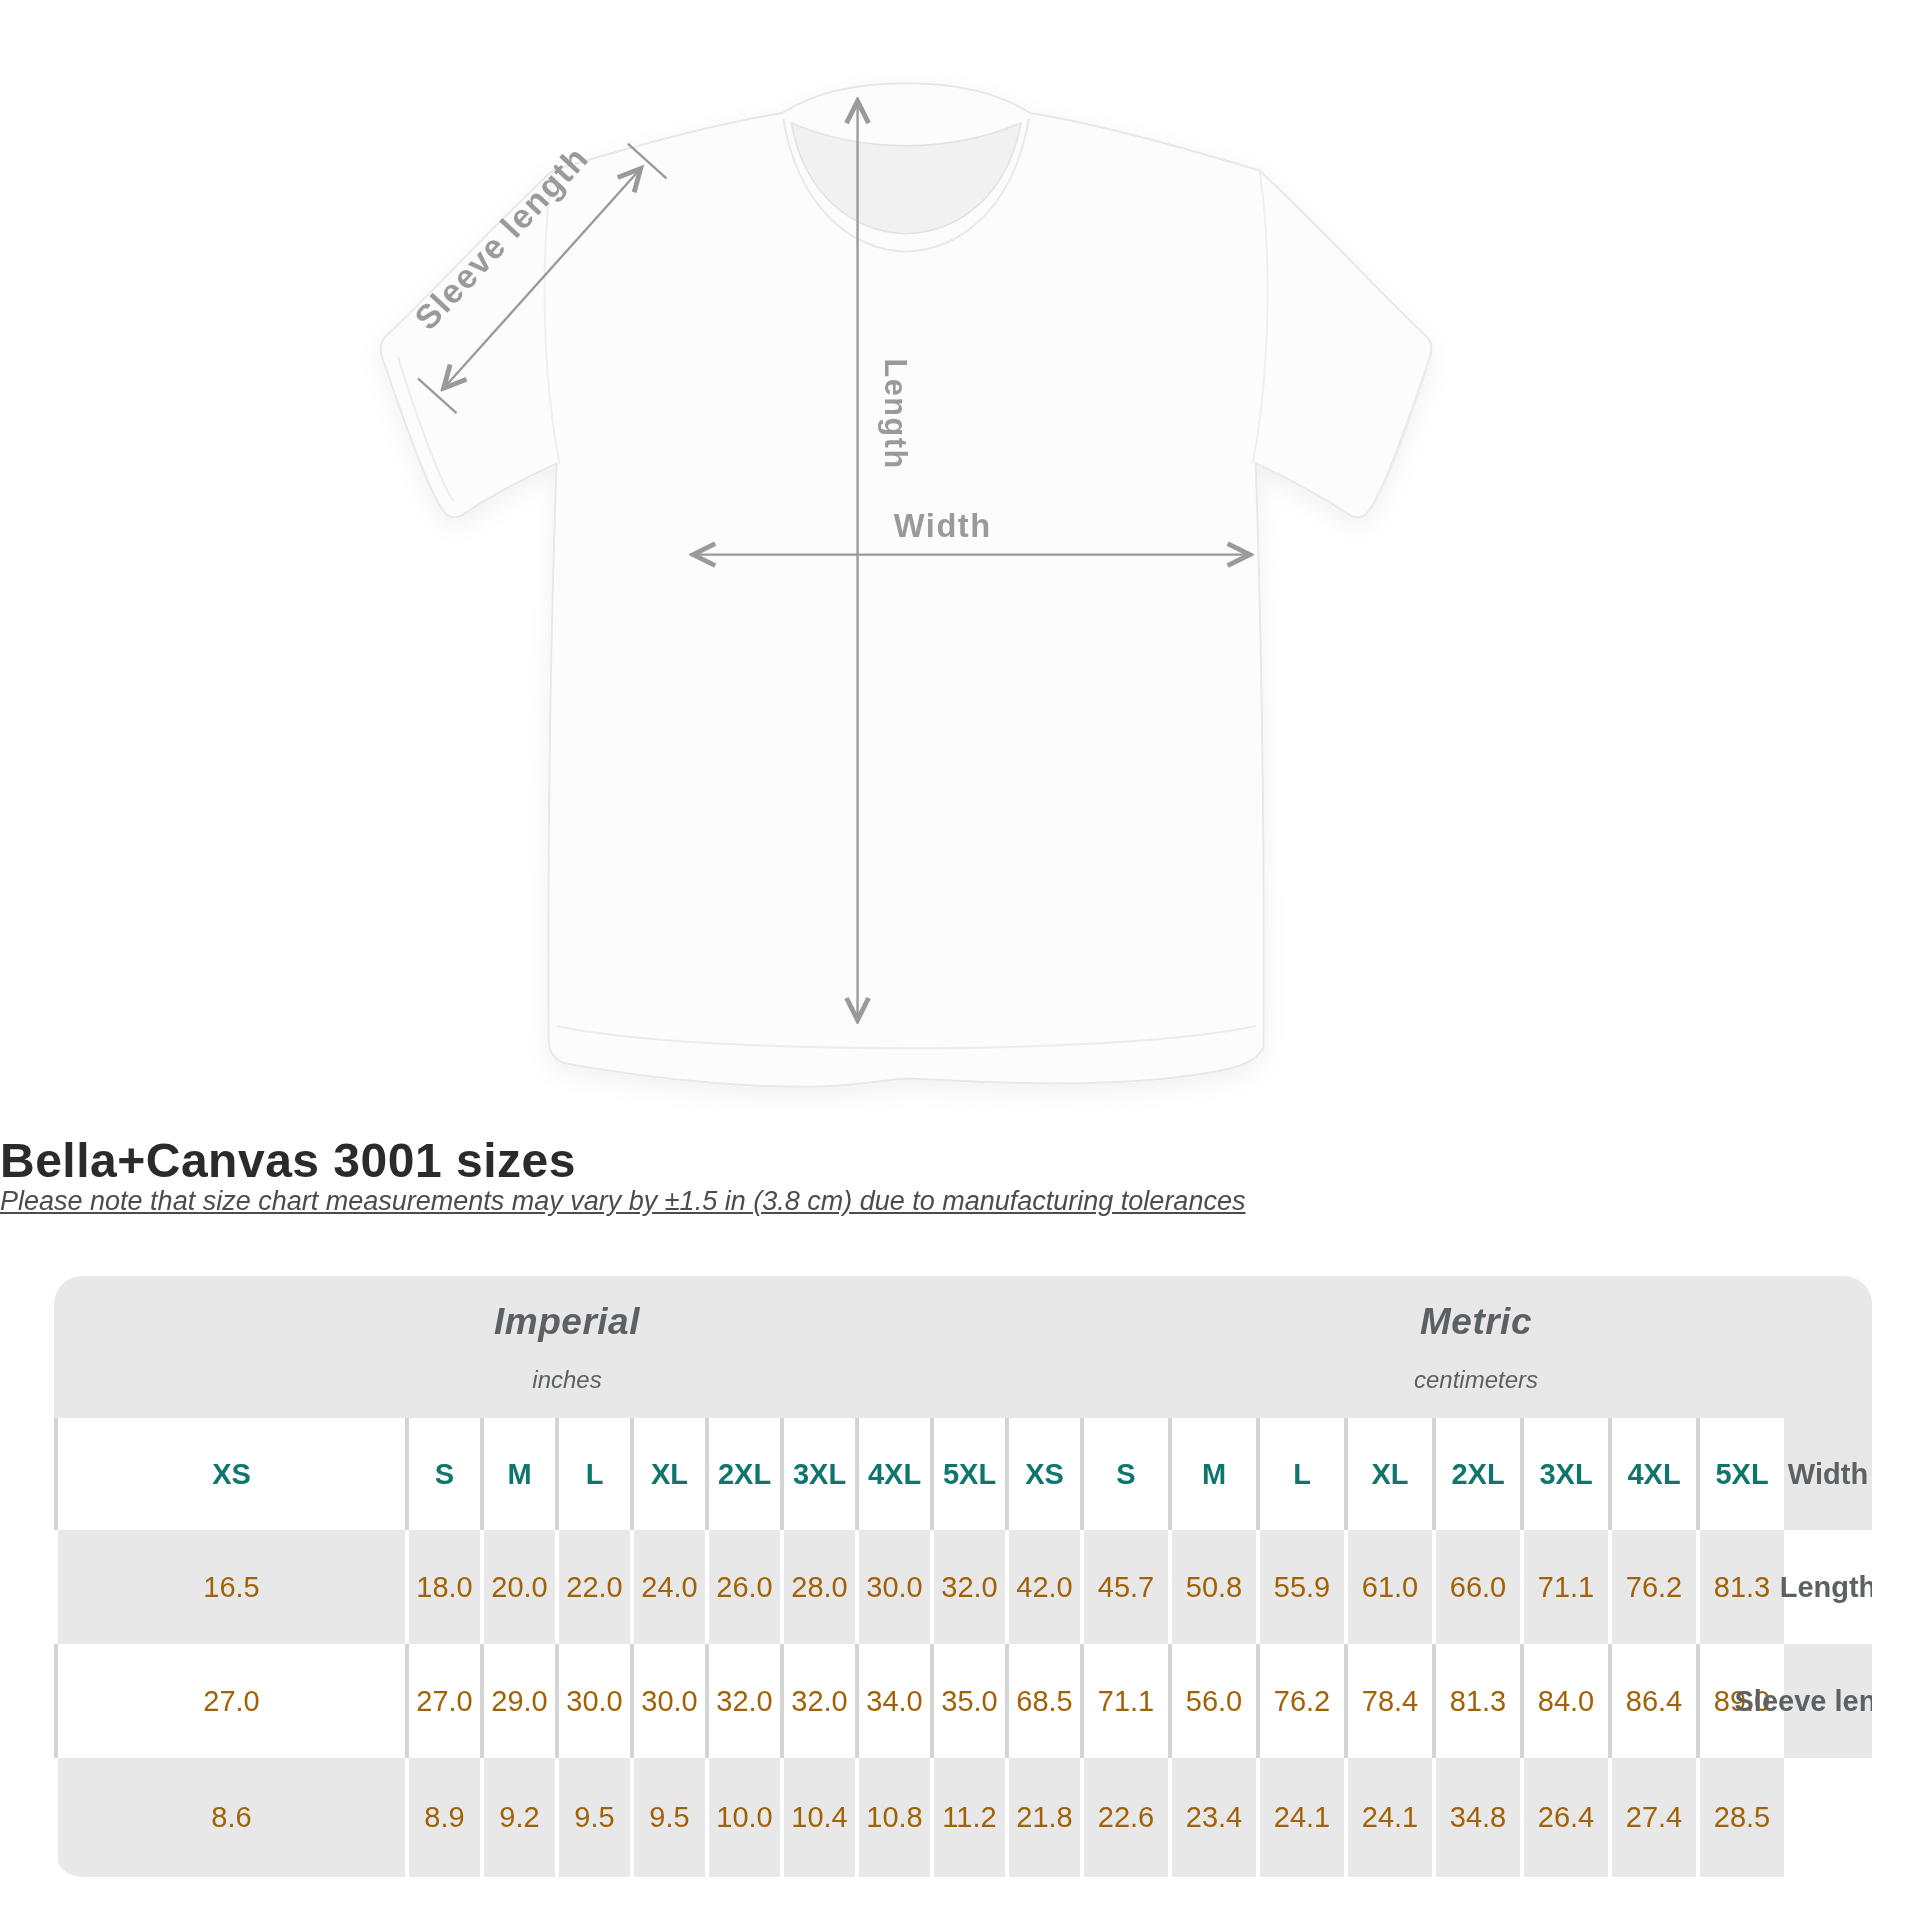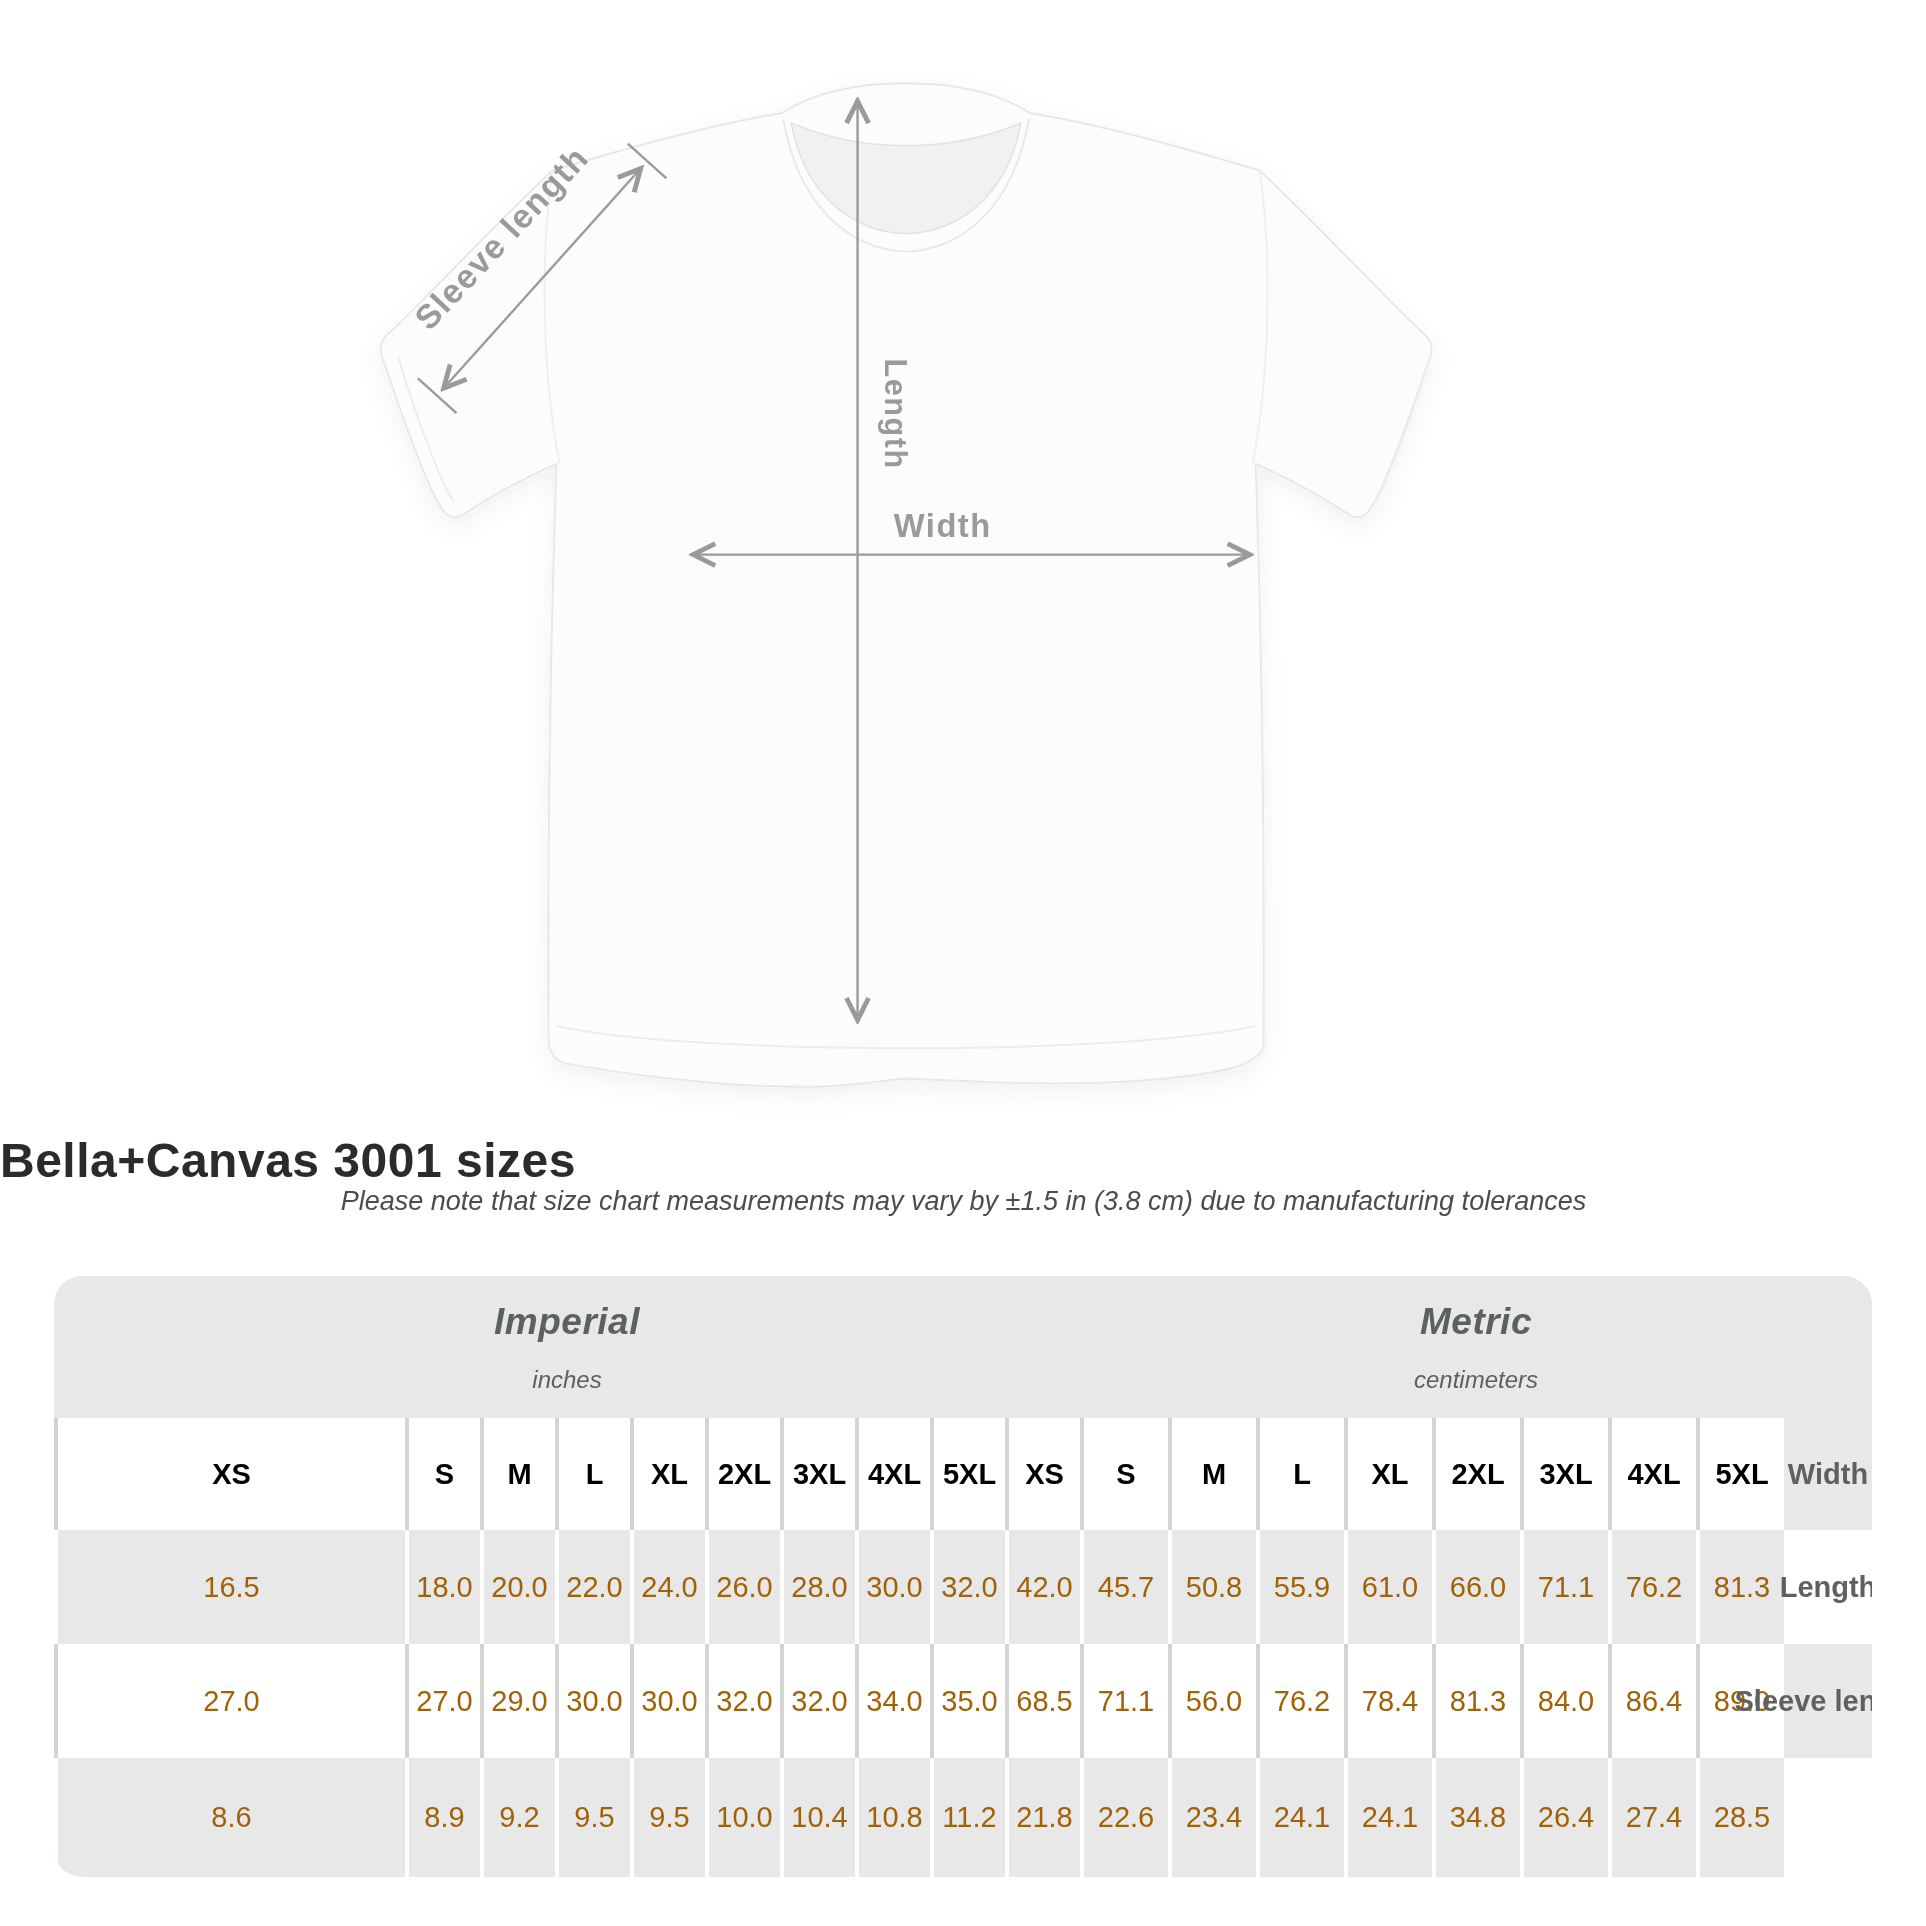--- a/index.html
+++ b/index.html
@@ -11,22 +11,22 @@
   
   .shirt-svg { position:absolute; left:0; top:0; width:1927px; height:1139px; display:block; }
   .ann-text { font-family:"Liberation Sans", sans-serif; font-weight:bold; fill:#9a9a9a; letter-spacing:1.5px; }
 
   
   .title {
     position:absolute; top:1133px; left:0; width:100%; text-align:left;
     font-size:48px; font-weight:bold; color:#2b2b2b; letter-spacing:0.5px;
   }
   .note {
-    position:absolute; top:1186px; left:0; width:100%; text-align:center;
-    font-size:27px; font-style:italic; color:#4c4c4c;
+    position:absolute; top:1186px; left:0; width:100%; text-align:left;
+    font-size:27px; font-style:italic; color:#4c4c4c;text-decoration:underline;
   }
 
   
   .t {
     position:absolute; left:54px; top:1276px; width:1818px;
     display:grid;
     grid-template-columns:351px repeat(9,75px) repeat(9,88px);
     grid-template-rows:142px 112px 114px 114px 119px;
     border-radius:28px; overflow:hidden;
   }
@@ -37,21 +37,21 @@
   .band.imp { grid-column:1/11; }
   .band.met { grid-column:11/20; }
   .unit-title { font-size:37px; font-weight:bold; font-style:italic; color:#5b6063; letter-spacing:0.5px; }
   .unit-sub { font-size:24px; font-style:italic; color:#5b6063; }
 
   .c { display:flex; align-items:center; justify-content:center; font-size:29px; white-space:nowrap; }
   .rw { background:#ffffff; }
   .rg { background:#e9e8e8; }
   .rw.sep { border-left:4px solid #d4d4d4; }
   .rg.sep { border-left:4px solid #ffffff; }
-  .hdr { font-weight:bold; color:#000000; }
+  .hdr { font-weight:bold; color:#0f766e; }
   .lab { font-weight:bold; color:#5d6164; }
   .val { color:#a16207; }
 </style>
 </head>
 <body>
 
 <div class="page">
 
   <svg class="shirt-svg" viewBox="0 0 1946 1150">
     <defs>

